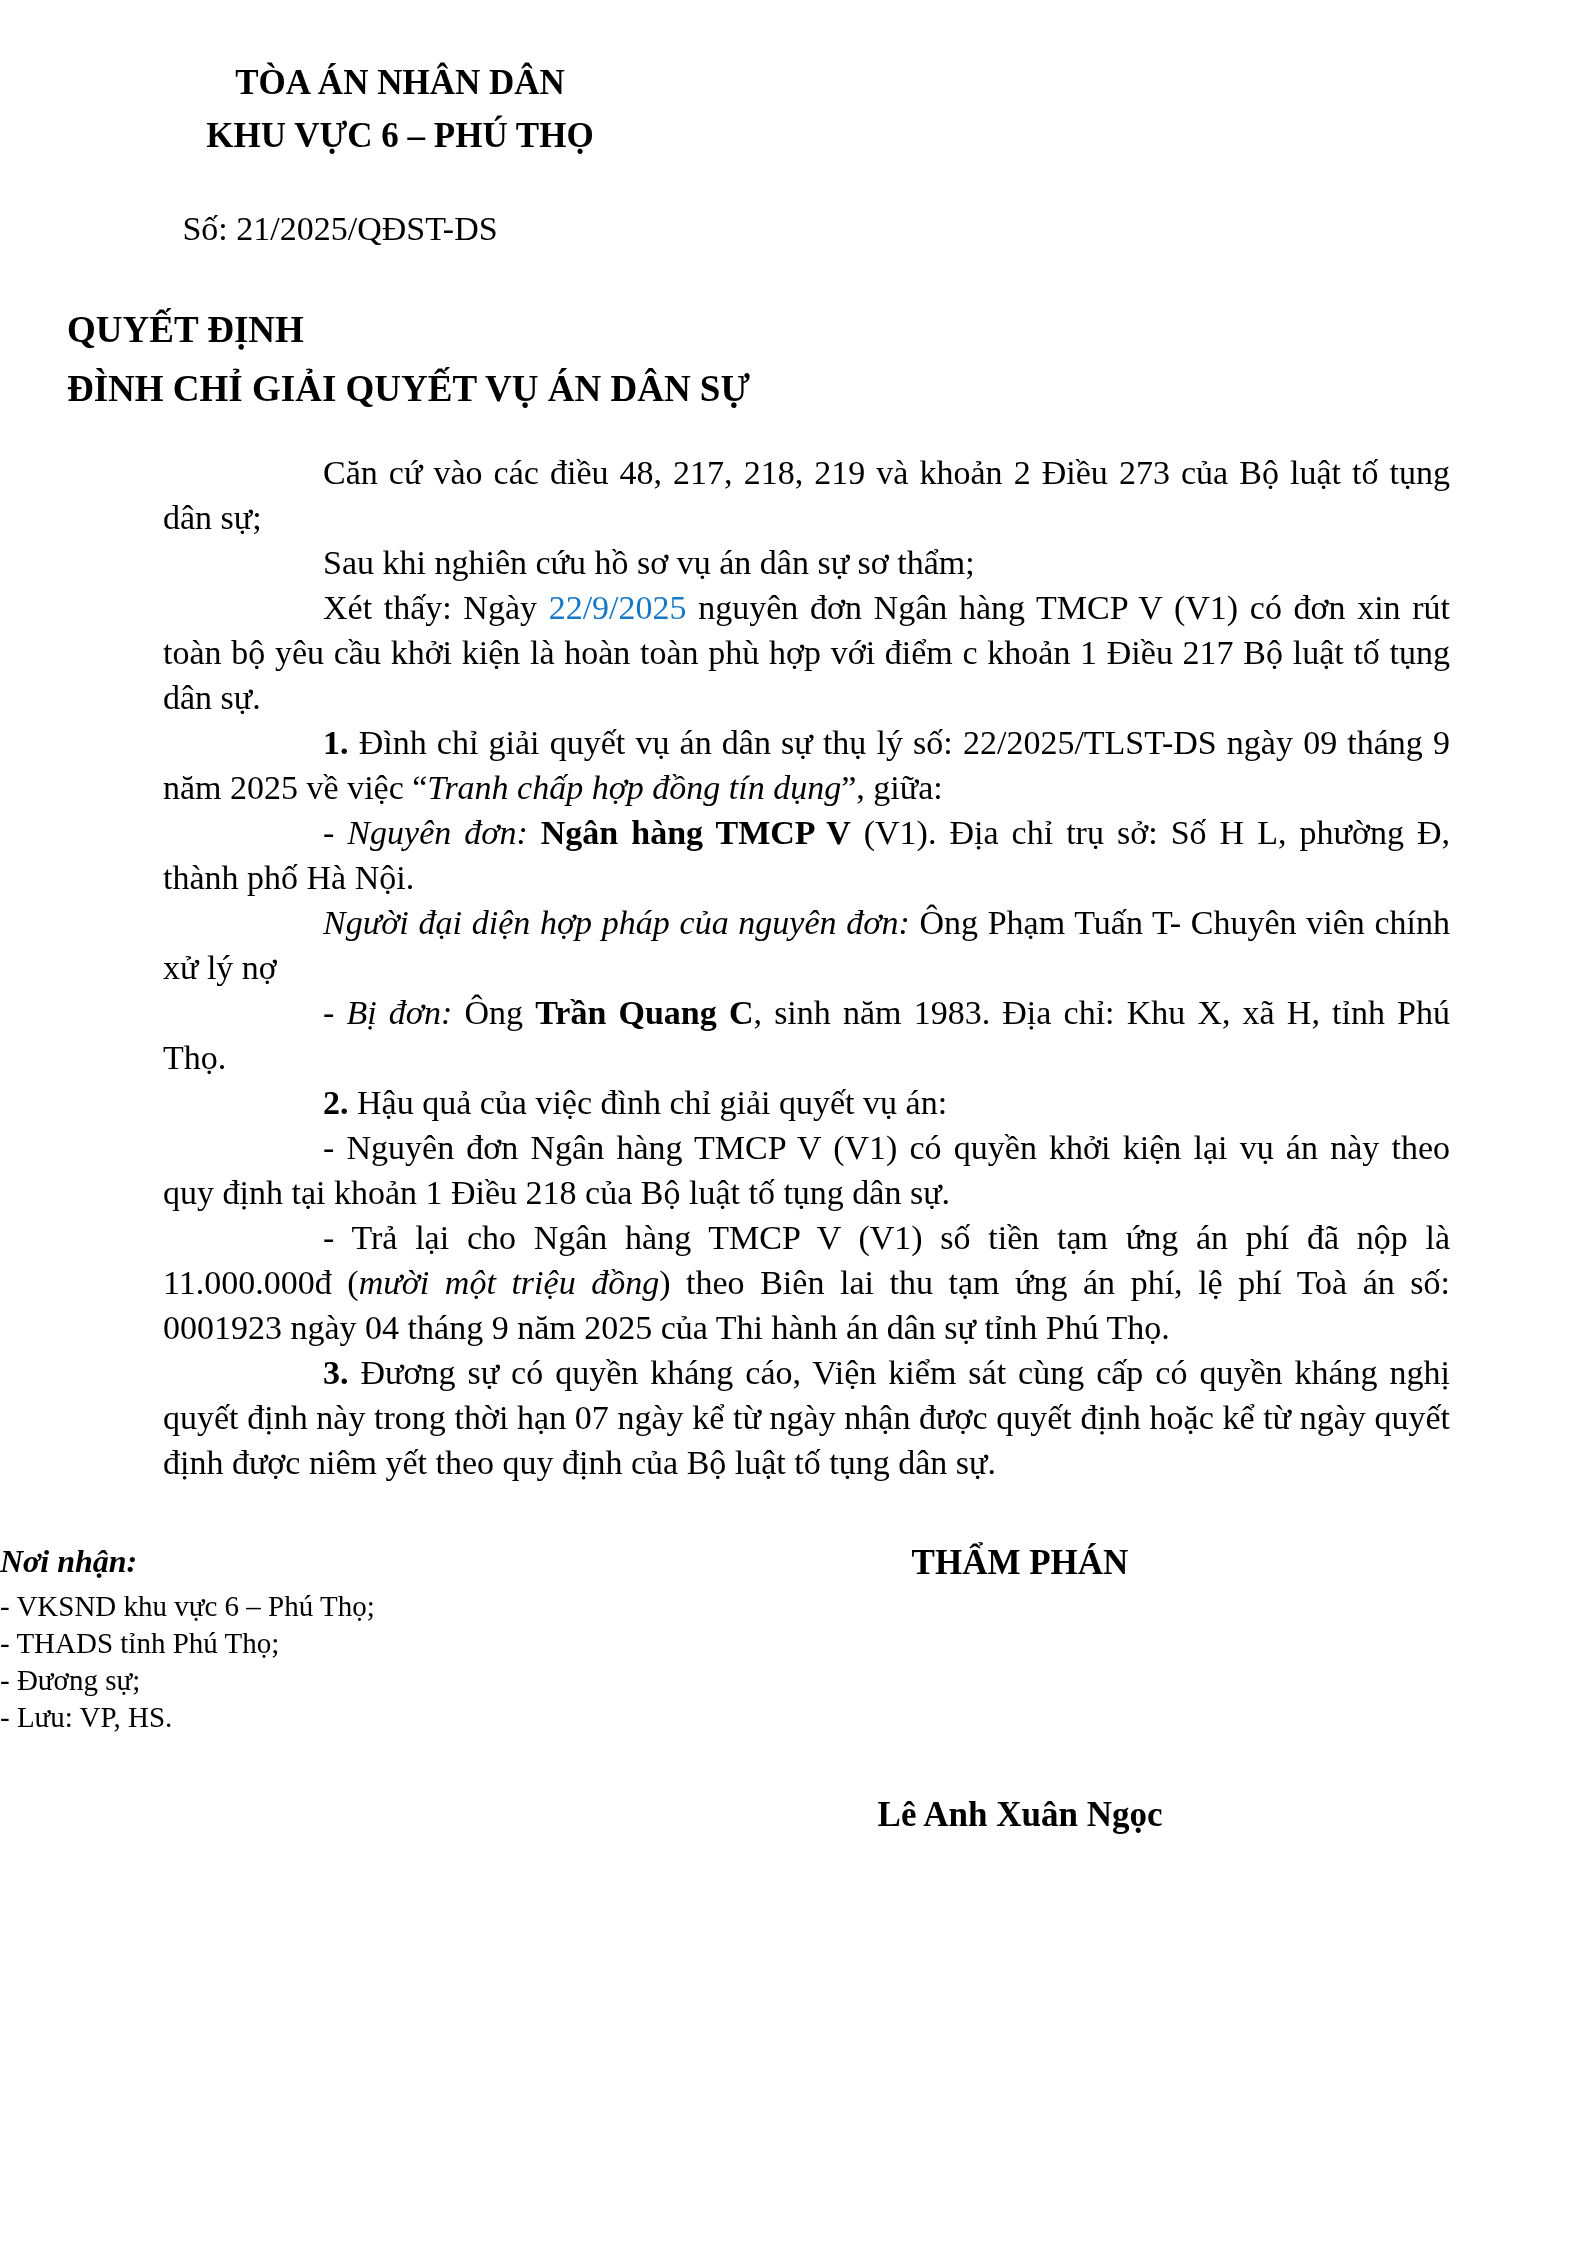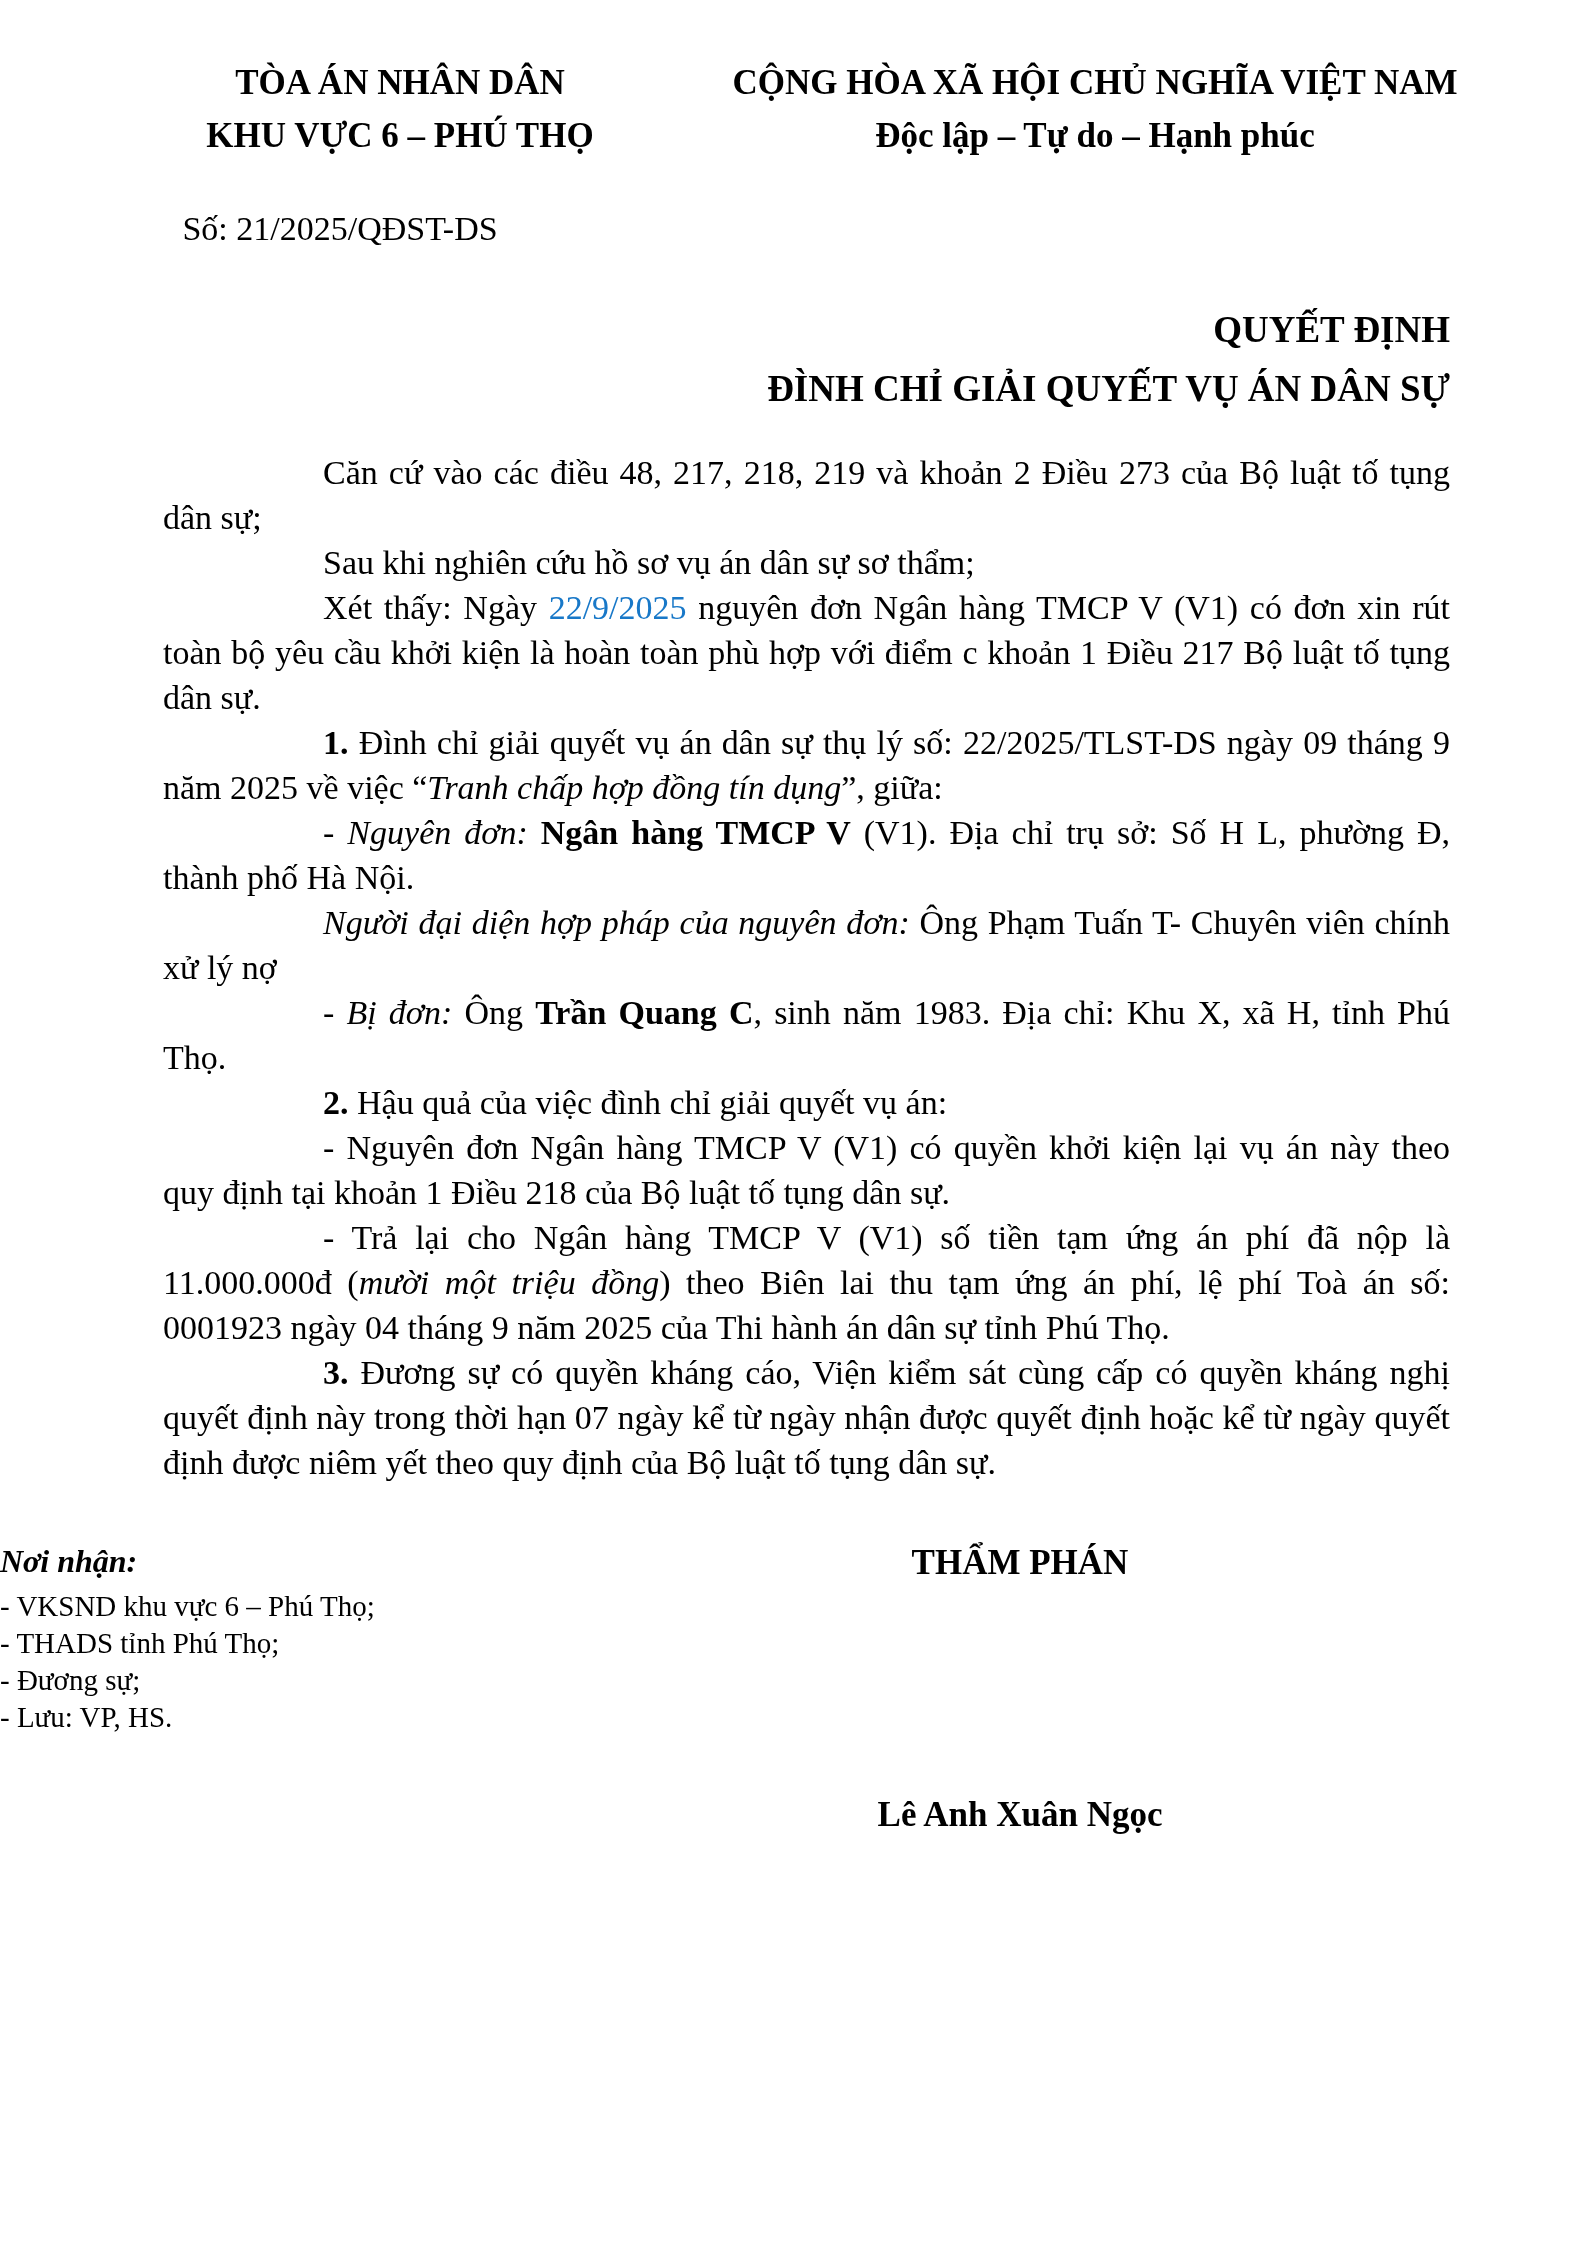--- a/index.html
+++ b/index.html
@@ -16,21 +16,21 @@
   
   .header { display:flex; padding:56px 0 0 100px;align-items:center; }
   .col-left  { width:600px; text-align:center; }
   .col-right { width:790px; text-align:center; }
   .hdr-line { font-weight:bold; font-size:35px; line-height:53px; white-space:nowrap; }
   
   .meta { display:flex; padding-left:40px; margin-top:48px; }
   .meta-num  { font-size:34px; }
   .meta-date { font-size:34px; font-style:italic; }
   
-  .title { margin-top:52px; padding:0 136px 0 87px; text-align:right;
+  .title { margin-top:52px; padding:0 136px 0 67px; text-align:left;
            font-weight:bold; font-size:37px; line-height:59px; }
   
   .body { margin:32px 136px 0 163px; font-size:34px; line-height:45px; text-align:justify; }
   .body p { margin:0; text-indent:160px; }
   .decision-heading { text-align:center; font-weight:bold; font-size:36px;
                       line-height:45px; margin:26px 0 30px 0; text-indent:0; }
   .b { font-weight:bold; }
   .i { font-style:italic; }
   .accent { color:var(--accent-color,#1878c8); }
   
@@ -44,24 +44,20 @@
 </style>
 </head>
 <body>
 
 <div class="page">
 
   <div class="header">
     <div class="col-left">
       <div class="hdr-line">TÒA ÁN NHÂN DÂN</div>
       <div class="hdr-line">KHU VỰC 6 – PHÚ THỌ</div>
-    </div>
-    <div class="col-right">
-      <div class="hdr-line">CỘNG HÒA XÃ HỘI CHỦ NGHĨA VIỆT NAM</div>
-      <div class="hdr-line">Độc lập – Tự do – Hạnh phúc</div>
     </div>
   </div>
 
   <div class="meta">
     <div class="col-left meta-num">Số: 21/2025/QĐST-DS</div>
   </div>
 
   <div class="title">
     <div>QUYẾT ĐỊNH</div>
     <div>ĐÌNH CHỈ GIẢI QUYẾT VỤ ÁN DÂN SỰ</div>

